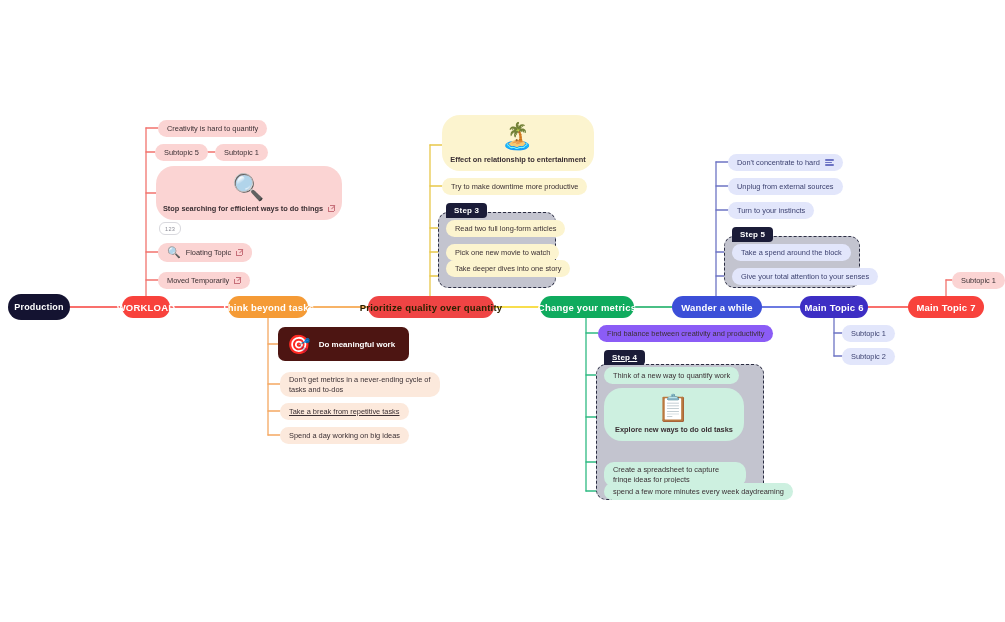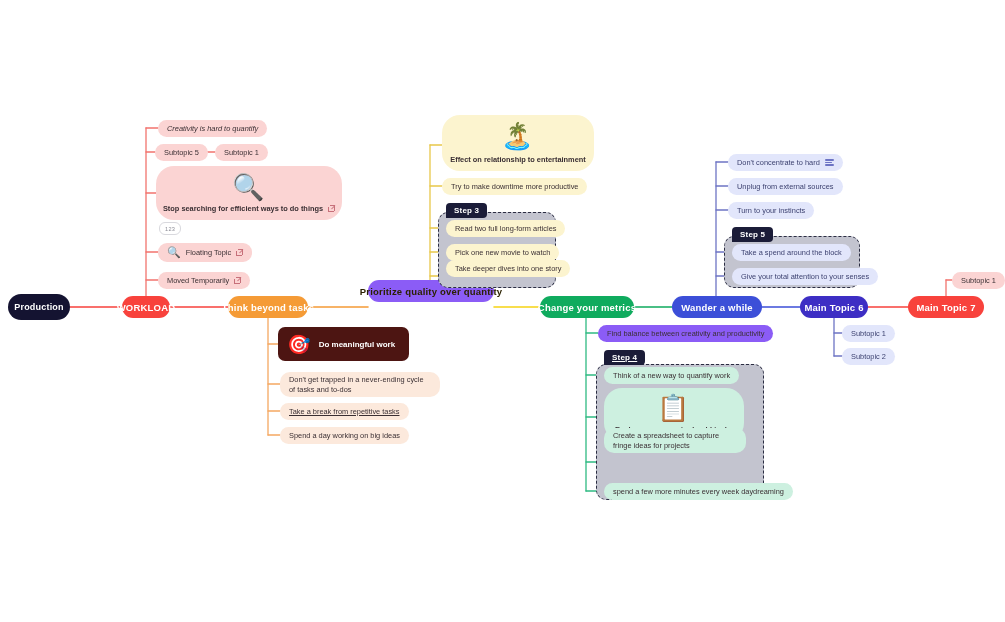--- a/index.html
+++ b/index.html
@@ -119,31 +119,31 @@
       <path d="M946 280 H952" stroke="#f2736d"></path>
     </g>
   </svg>
 
   <div class="node trunk root" style="left:8px;top:294px;width:62px;background:#141331;">Production</div>
 
   <div class="node trunk" style="left:122px;top:296px;width:48px;background:#f8423c;">WORKLOAD</div>
 
   <div class="node trunk" style="left:228px;top:296px;width:80px;background:#f59b36;">Think beyond tasks</div>
 
-  <div class="node trunk" style="left:368px;top:280px;width:126px;background:#8b5cf6;color:#2b2100;">Prioritize quality over quantity</div>
+  <div class="node trunk" style="left:368px;top:296px;width:126px;background:#ef4444;color:#2b2100;">Prioritize quality over quantity</div>
 
   <div class="node trunk" style="left:540px;top:296px;width:94px;background:#0fab5e;">Change your metrics</div>
 
   <div class="node trunk" style="left:672px;top:296px;width:90px;background:#3c4fd8;">Wander a while</div>
 
   <div class="node trunk" style="left:800px;top:296px;width:68px;background:#3d2ec4;">Main Topic 6</div>
 
   <div class="node trunk" style="left:908px;top:296px;width:76px;background:#f8423c;">Main Topic 7</div>
 
-  <div class="node pill" style="left:158px;top:120px;background:#fbd4d3;font-style:italic;">Creativity is hard to quantify</div>
+  <div class="node pill" style="left:158px;top:120px;background:#fbd4d3;">Creativity is hard to quantify</div>
 
   <div class="node pill" style="left:155px;top:144px;background:#fbd4d3;">Subtopic 5</div>
 
   <div class="node pill" style="left:215px;top:144px;background:#fbd4d3;">Subtopic 1</div>
 
   <div class="node card" style="left:156px;top:166px;width:186px;height:54px;background:#fbd4d3;">
     <span class="emoji" style="top:8px;">🔍</span>
     <span class="cap">
       <span>Stop searching for efficient ways to do things</span>
       <span class="ext">
@@ -173,21 +173,21 @@
         <b></b>
         <s></s>
       </span>
   </div>
 
   <div class="node darkcard" style="left:278px;top:327px;">
     <span class="emoji" style="position:static;">🎯</span>
     <span>Do meaningful work</span>
   </div>
 
-  <div class="node pill two-line" style="left:280px;top:372px;width:160px;background:#fce9dc;">Don't get trapped in a never-ending cycle of tasks and to-dos</div>
+  <div class="node pill two-line" style="left:280px;top:372px;width:160px;background:#fce9dc;">Don't get metrics in a never-ending cycle of tasks and to-dos</div>
 
   <div class="node pill" style="left:280px;top:403px;background:#fce9dc;text-decoration:underline;">Take a break from repetitive tasks</div>
 
   <div class="node pill" style="left:280px;top:427px;background:#fce9dc;">Spend a day working on big ideas</div>
 
   <div class="node card" style="left:442px;top:115px;width:152px;height:56px;background:#fcf4cf;">
     <span class="emoji" style="top:8px;">🏝️</span>
     <span class="cap">Effect on relationship to entertainment</span>
   </div>
 
@@ -205,21 +205,21 @@
   <div class="group" style="left:596px;top:364px;width:168px;height:136px;"></div>
   <div class="steplabel" style="left:604px;top:350px;text-decoration:underline;">Step 4</div>
 
   <div class="node pill" style="left:604px;top:367px;background:#cdf0e0;">Think of a new way to quantify work</div>
 
   <div class="node card" style="left:604px;top:388px;width:140px;height:53px;background:#cdf0e0;">
     <span class="emoji" style="top:7px;">📋</span>
     <span class="cap">Explore new ways to do old tasks</span>
   </div>
 
-  <div class="node pill two-line" style="left:604px;top:428px;width:142px;background:#cdf0e0;">Create a spreadsheet to capture fringe ideas for projects</div>
+  <div class="node pill two-line" style="left:604px;top:462px;width:142px;background:#cdf0e0;">Create a spreadsheet to capture fringe ideas for projects</div>
 
   <div class="node pill" style="left:604px;top:483px;background:#cdf0e0;">spend a few more minutes every week daydreaming</div>
 
   <div class="node pill" style="left:728px;top:154px;background:#e2e6fb;color:#3a3f6e;">
     <span>Don't concentrate to hard</span>
     <span class="listicon">
       <span></span>
         <span></span>
         <span></span>
     </span>

